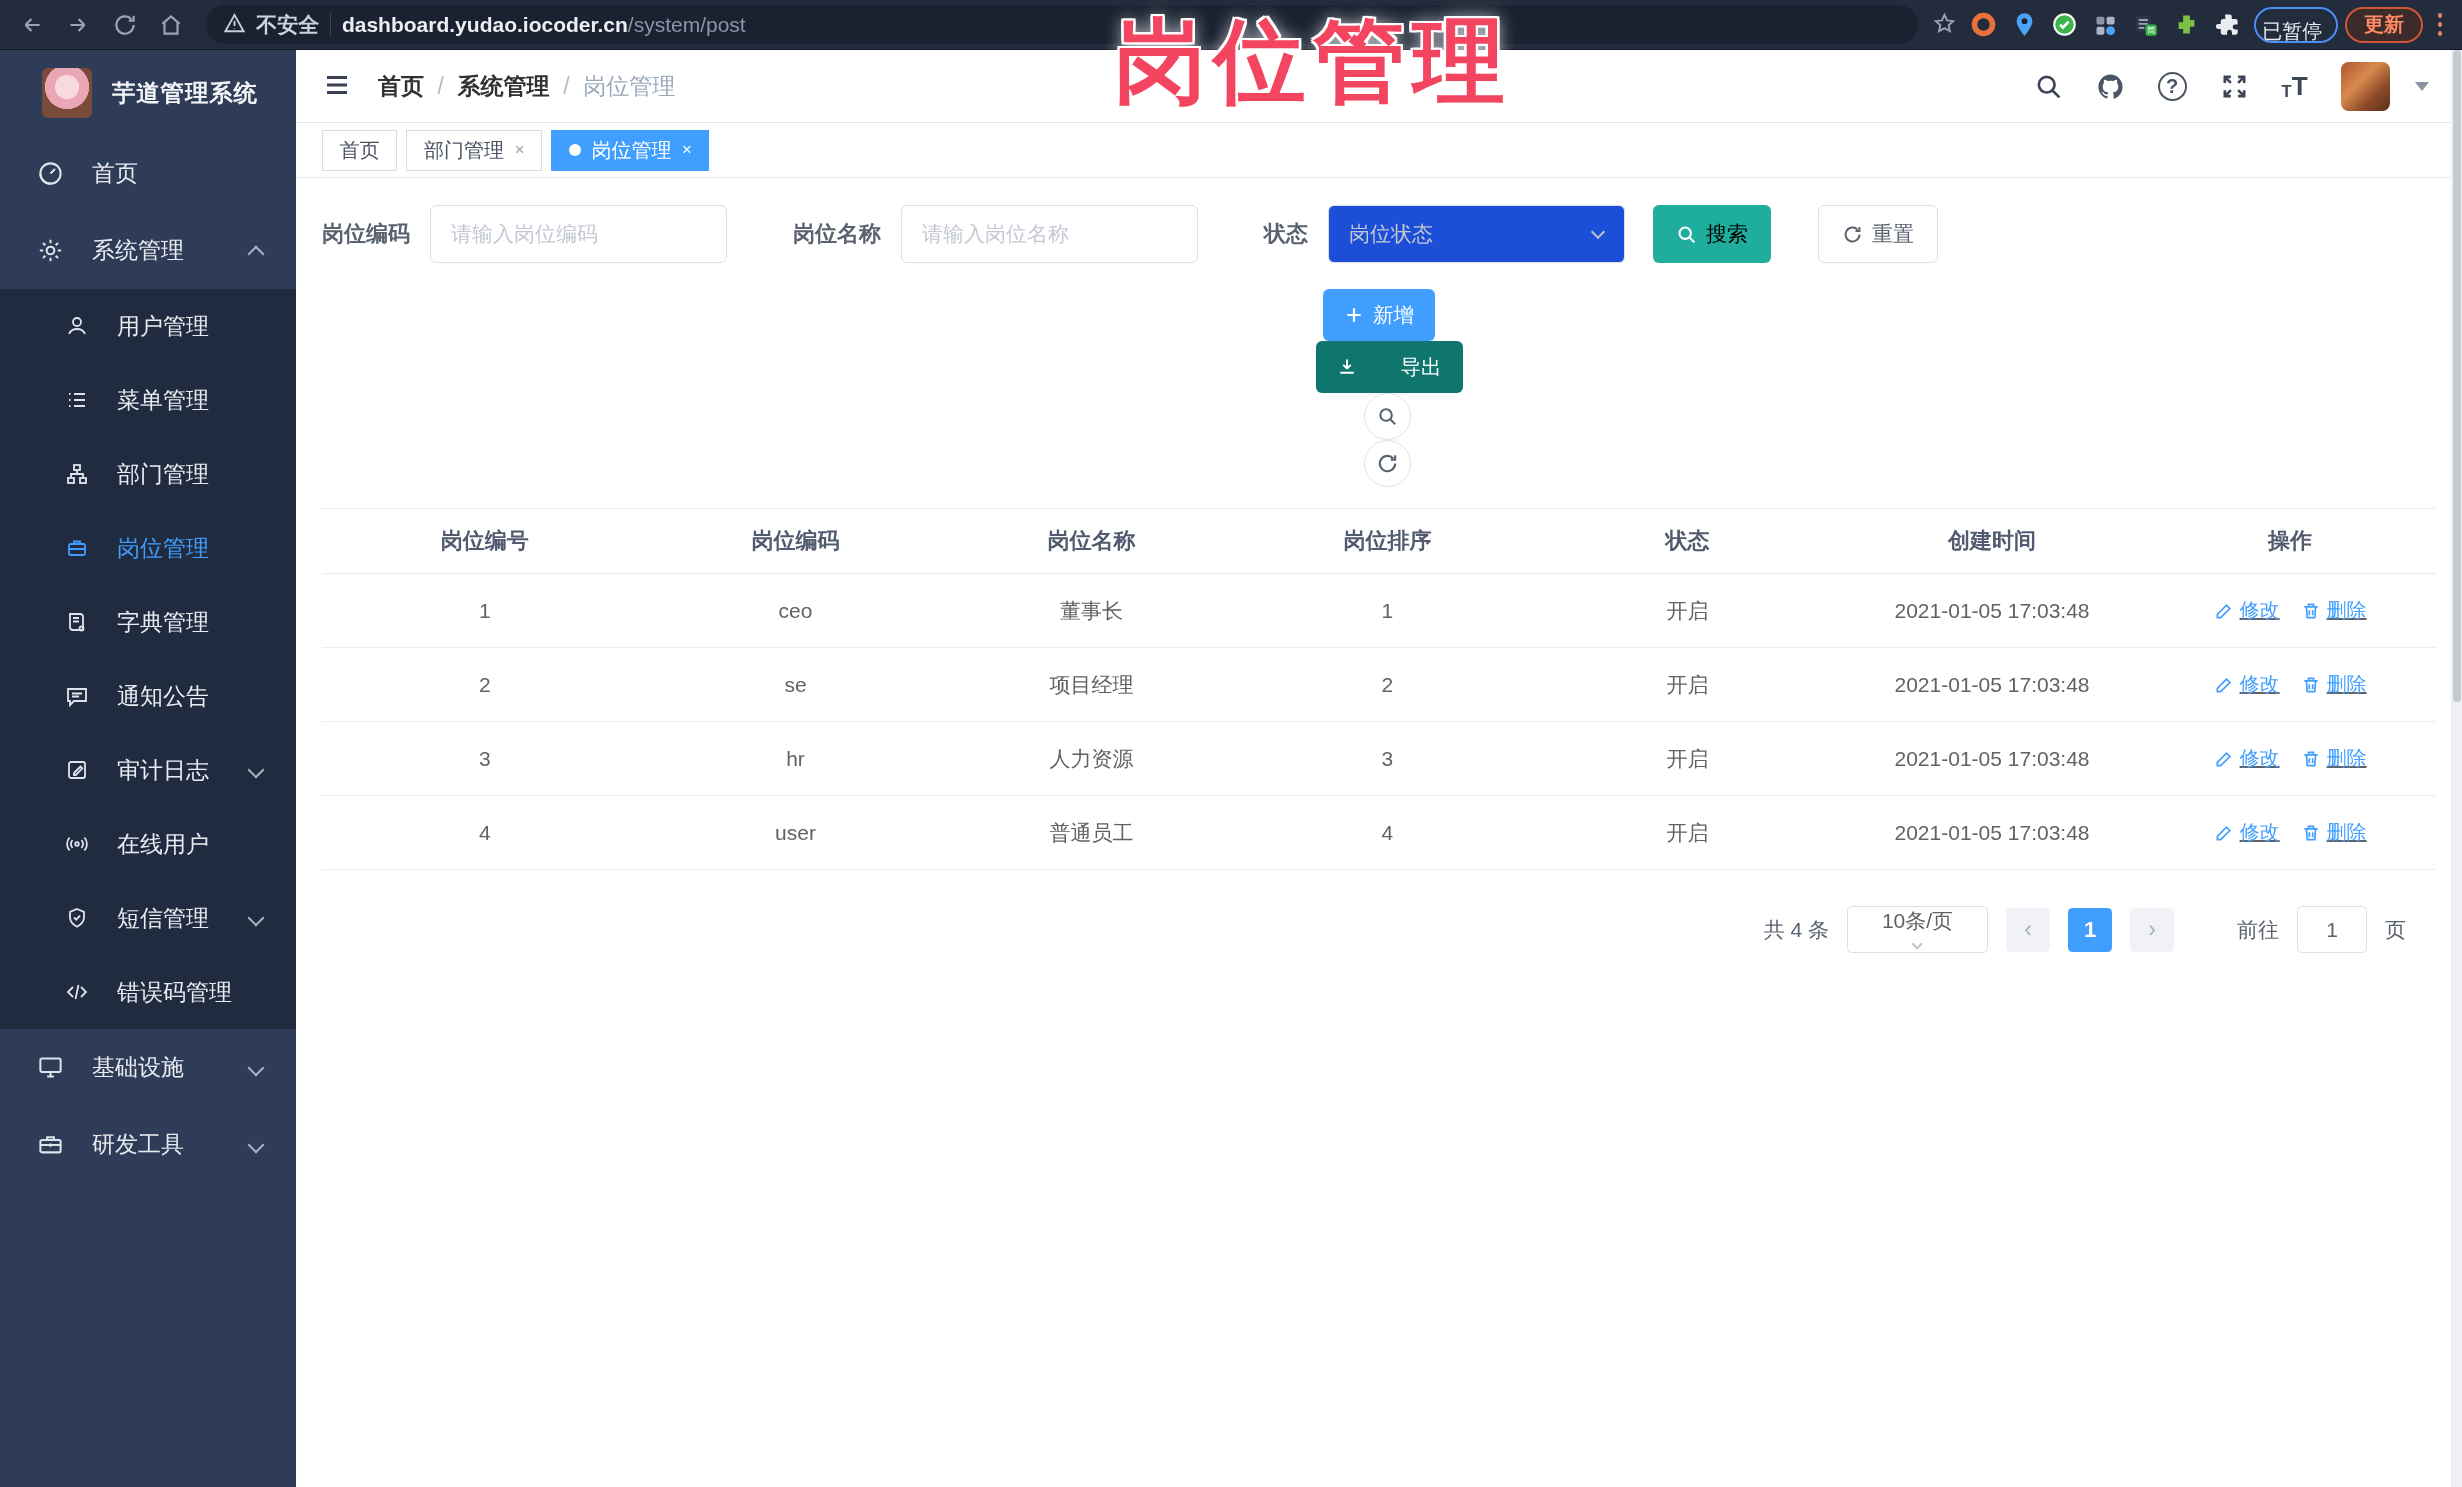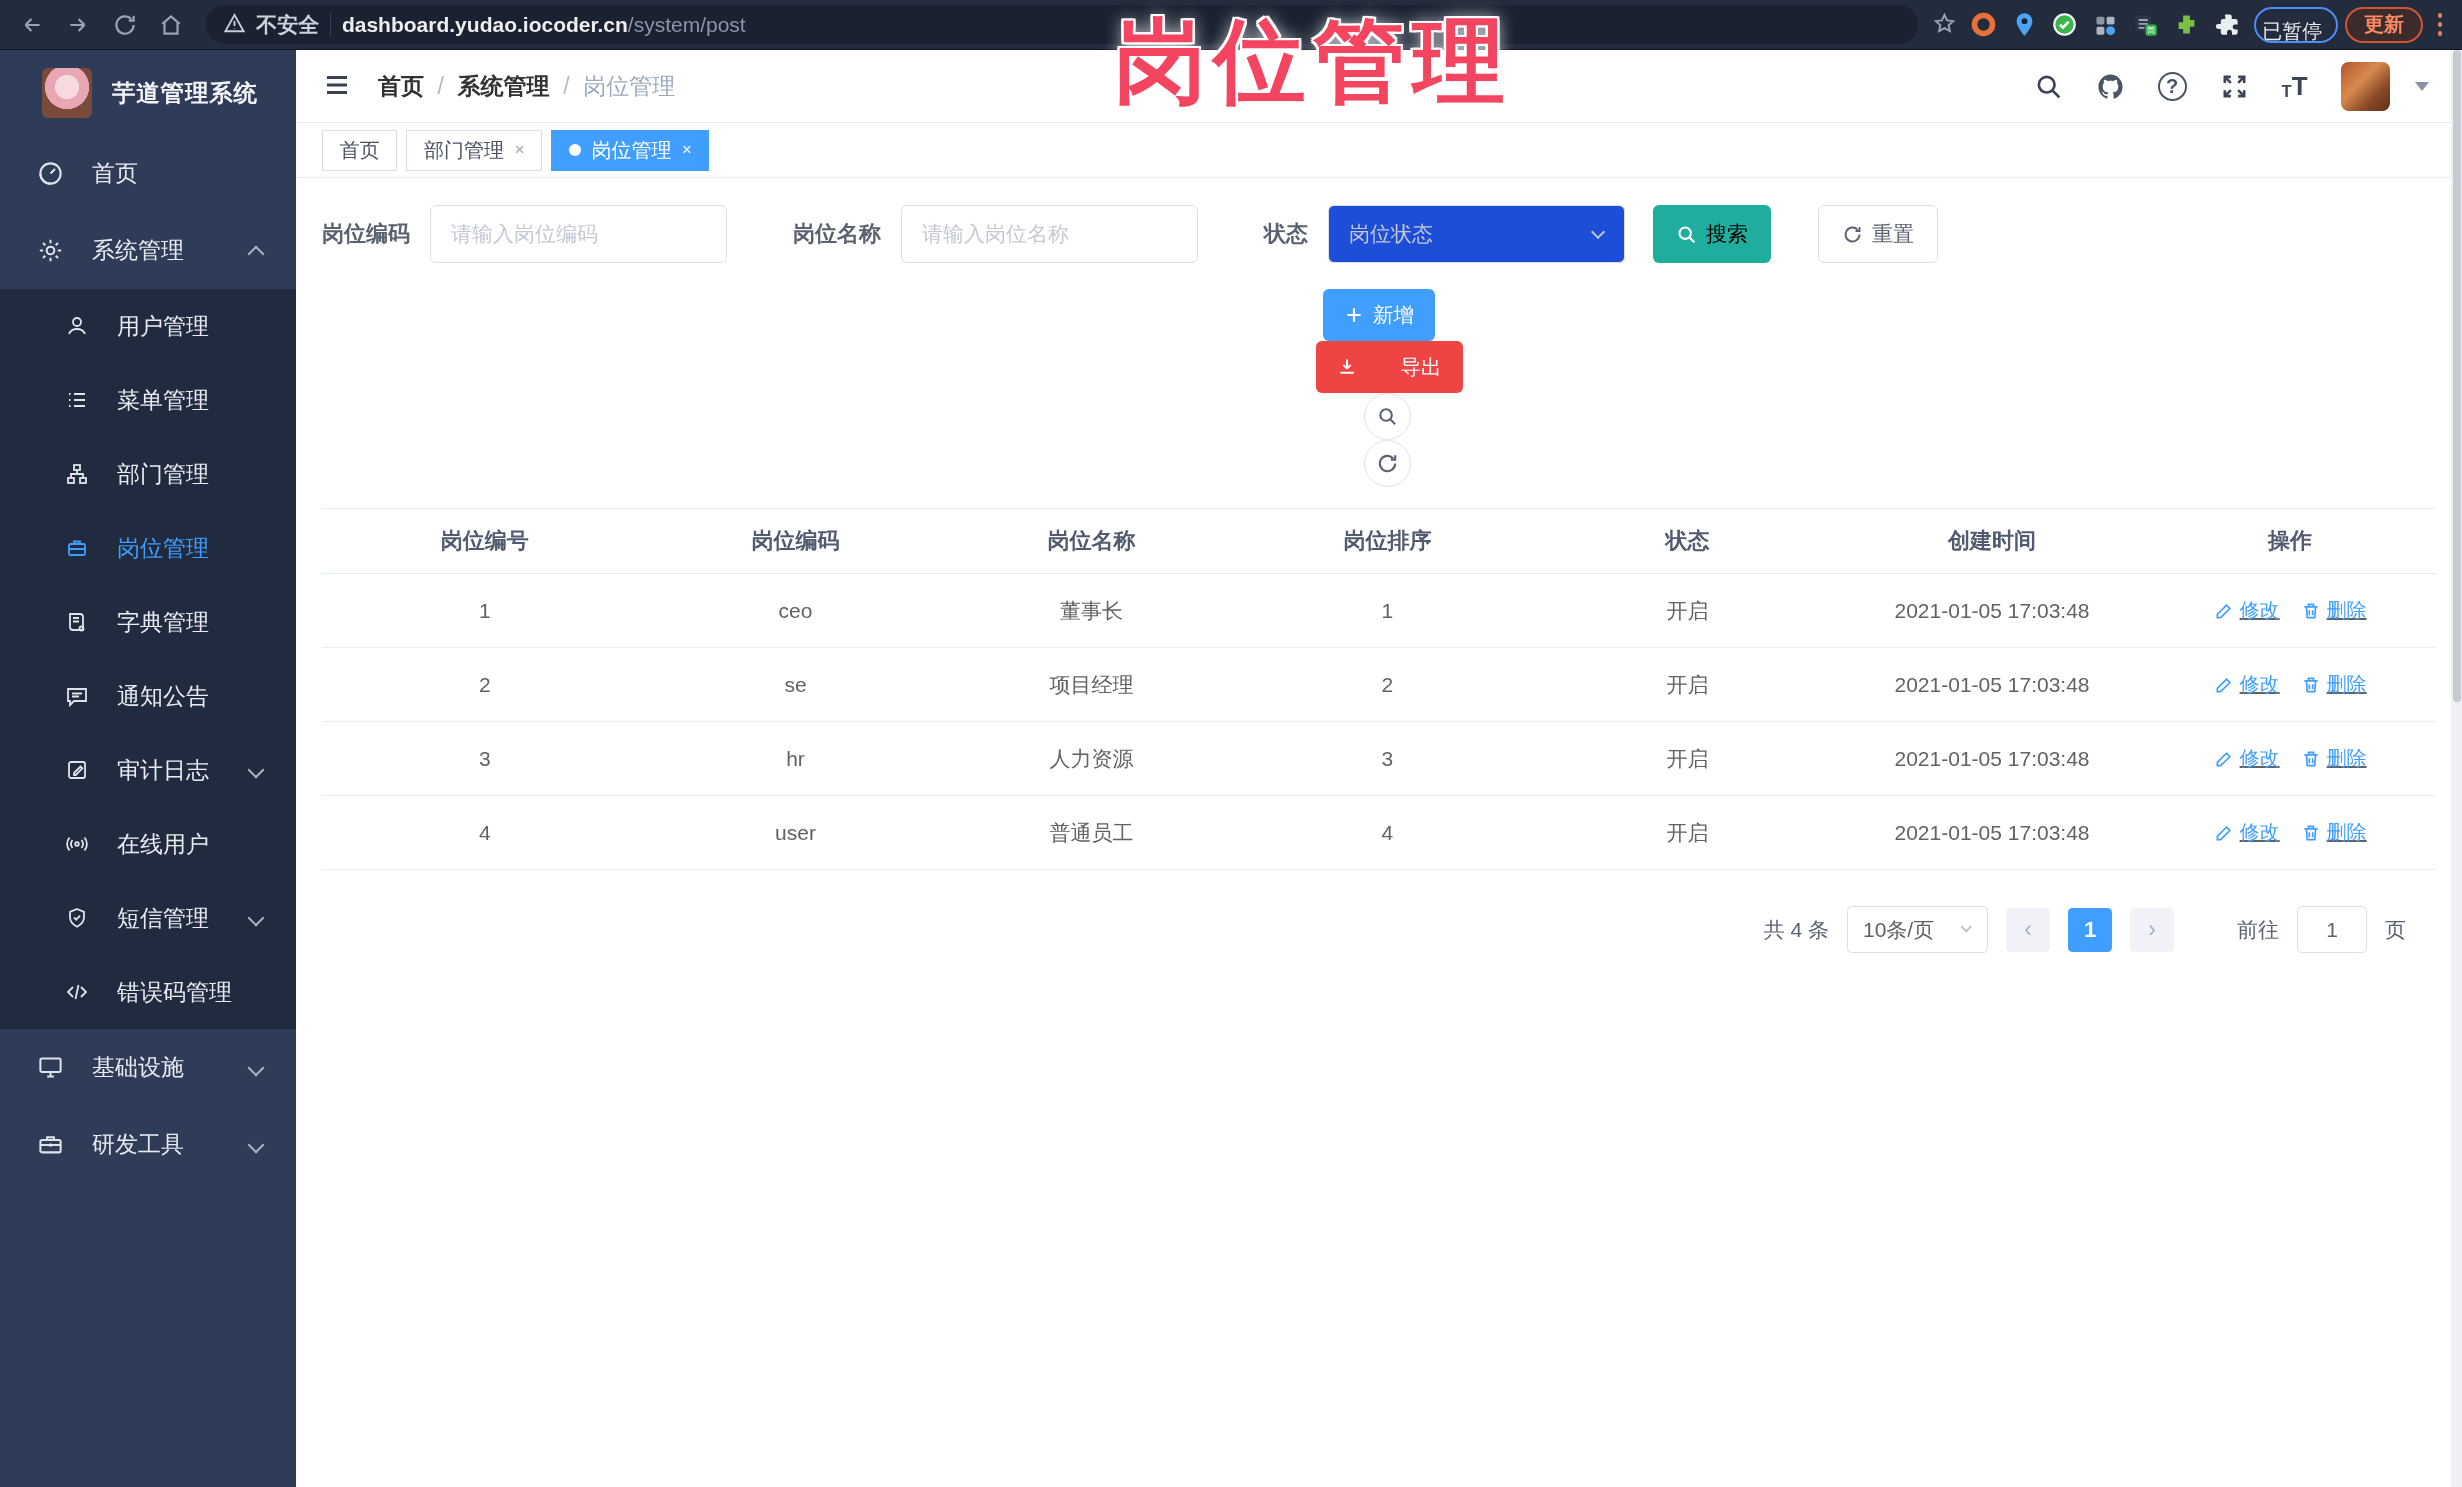--- a/index.html
+++ b/index.html
@@ -91,34 +91,34 @@
   .sel { width:297px; height:58px; border:1.5px solid #dcdfe6; border-radius:6px; padding:4px 20px; font-size:21px; color:#c3c8d2; background:#1d4ed8; display:flex; align-items:center; justify-content:space-between; cursor:pointer; }
   .sel .chev { border-color:#c0c4cc; width:10px; height:10px; margin:0 1.5px 4.5px 0; }
   .btn { height:58px; border-radius:6px; font-size:21px; display:inline-flex; align-items:center; justify-content:center; gap:9px; padding:0 23px; border:none; cursor:pointer; font-family:inherit; }
   .btn-search { background:#1fae9e; color:#000000; margin-left:8px; }
   .btn-reset { background:#fff; color:#5a6270; border:1.5px solid #dcdfe6; margin-left:27px; }
   .btn svg { width:21px; height:21px; }
 
   .toolbar { margin-top:26px; display:flex; align-items:center;flex-direction:column; }
   .btn-sm { height:52px; border-radius:6px; font-size:20.5px; display:inline-flex; align-items:center; gap:9px; padding:0 21px; border:none; cursor:pointer; color:#fff; font-family:inherit; }
   .btn-add { background:#409eff; }
-  .btn-export { background:#ef4444; margin-left:20px;gap:44px; }
+  .btn-export { background:#0f766e; margin-left:20px;gap:44px; }
   .tool-spacer { flex:1; }
   .circbtn { width:47px; height:47px; border-radius:50%; border:1.5px solid #dfe2e8; background:#fff; display:flex; align-items:center; justify-content:center; margin-left:16.7px; cursor:pointer; }
   .circbtn svg { width:23px; height:23px; stroke:#5a6270; stroke-width:2.2; fill:none; }
 
   table.tbl { width:100%; margin-top:21px; border-collapse:collapse; table-layout:fixed; }
   .tbl th { height:65px; font-size:22px; color:#515a6e; font-weight:bold; text-align:center; border-top:1.5px solid #ebeef5; border-bottom:1.5px solid #dcecf9; background:#fff; }
   .tbl td { height:74px; font-size:21px; color:#606266; text-align:center; border-bottom:1.5px solid #ebeef5; background:#fff; }
   .oplinks { display:flex; align-items:center; justify-content:center; gap:21px;text-decoration:underline; }
   .oplink { display:inline-flex; align-items:center; gap:6px; color:#409eff; font-size:20px; text-decoration:none; cursor:pointer; }
   .oplink svg { width:20px; height:20px; stroke:#409eff; stroke-width:2; fill:none; }
 
   .pagerow { margin-top:36px; display:flex; align-items:center; justify-content:flex-end; gap:18px; padding-right:30px; font-size:21px; color:#5a6270; }
-  .psize { width:141px; height:47px; border:1.5px solid #dcdfe6; border-radius:4.5px; display:flex; align-items:center; justify-content:space-between; padding:0 15px; color:#606266; cursor:pointer; }
+  .psize { width:141px; height:47px; border:1.5px solid #dcdfe6; border-radius:4.5px; display:flex; align-items:center; justify-content:space-between; padding:0 15px; color:#606266; cursor:pointer;flex-direction:column; }
   .psize .chev { width:8.3px; height:8.3px; border-color:#c0c4cc; margin:0 1.5px 3.8px 0; }
   .pgbtn { width:44px; height:44px; border-radius:4.5px; background:#f1f2f7; color:#aab0bc; display:flex; align-items:center; justify-content:center; font-size:23px; cursor:pointer; }
   .pgcur { width:44px; height:44px; border-radius:4.5px; background:#409eff; color:#fff; display:flex; align-items:center; justify-content:center; font-size:22px; font-weight:bold; cursor:pointer; }
   .goto-inp { width:70px; height:47px; border:1.5px solid #dcdfe6; border-radius:4.5px; text-align:center; font-size:21px; color:#606266; font-family:inherit; }
 
   
   .overlay-title { position:absolute; left:1114px; top:0px; z-index:60; font-size:92px; font-weight:bold; letter-spacing:7.6px; color:#f3455f;
     text-shadow: 2.3px 0 0 #fff,-2.3px 0 0 #fff,0 2.3px 0 #fff,0 -2.3px 0 #fff,2.3px 2.3px 0 #fff,-2.3px -2.3px 0 #fff,2.3px -2.3px 0 #fff,-2.3px 2.3px 0 #fff,0 0 16.7px rgba(255,255,255,.95);
     pointer-events:none; }
 

